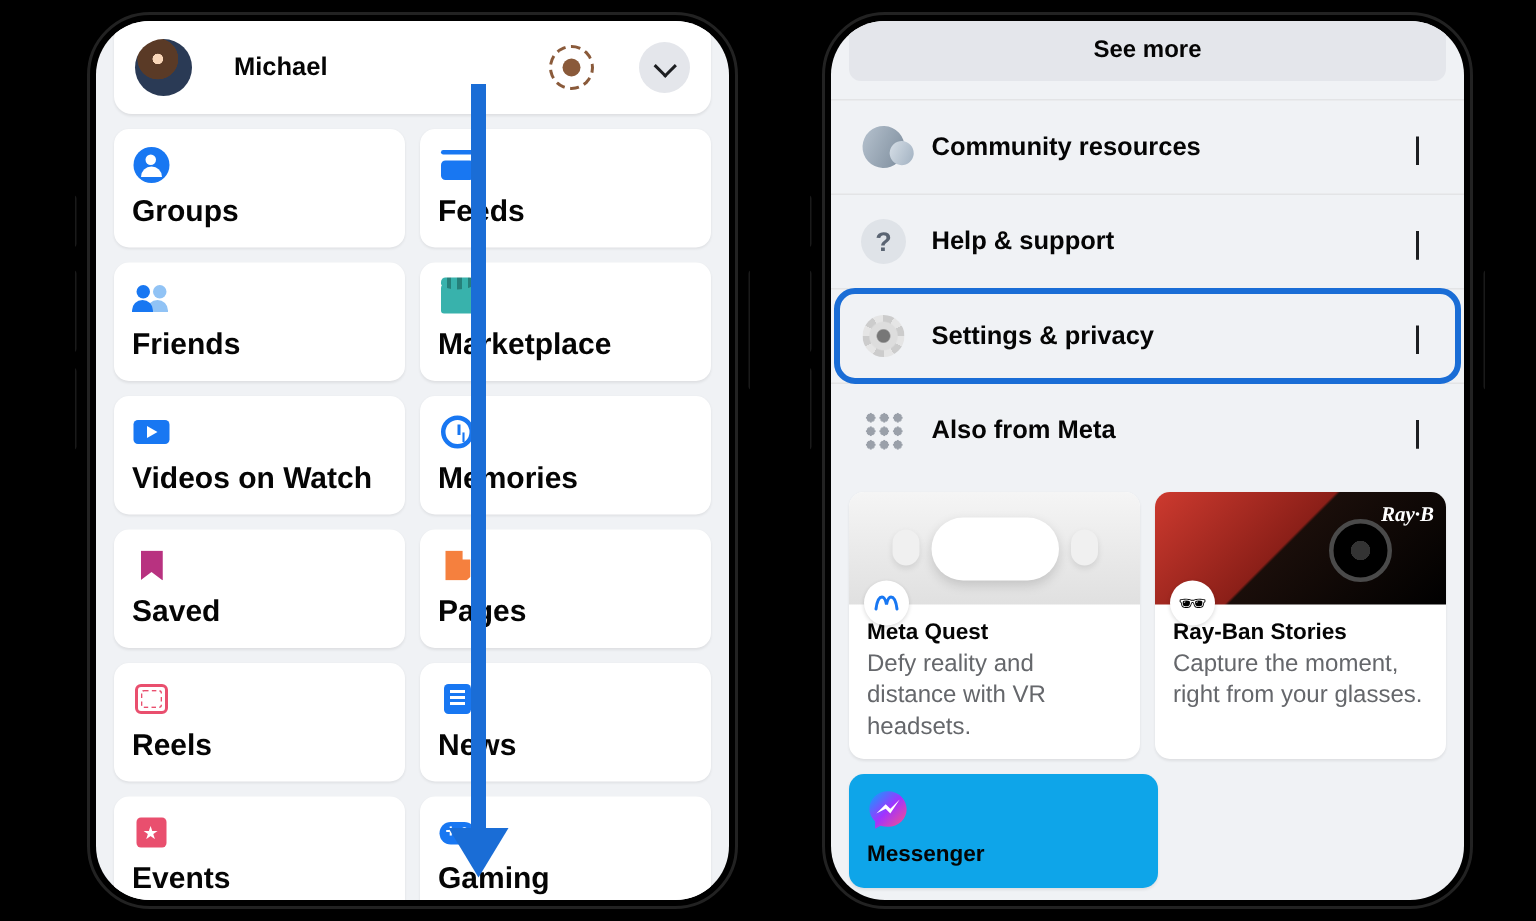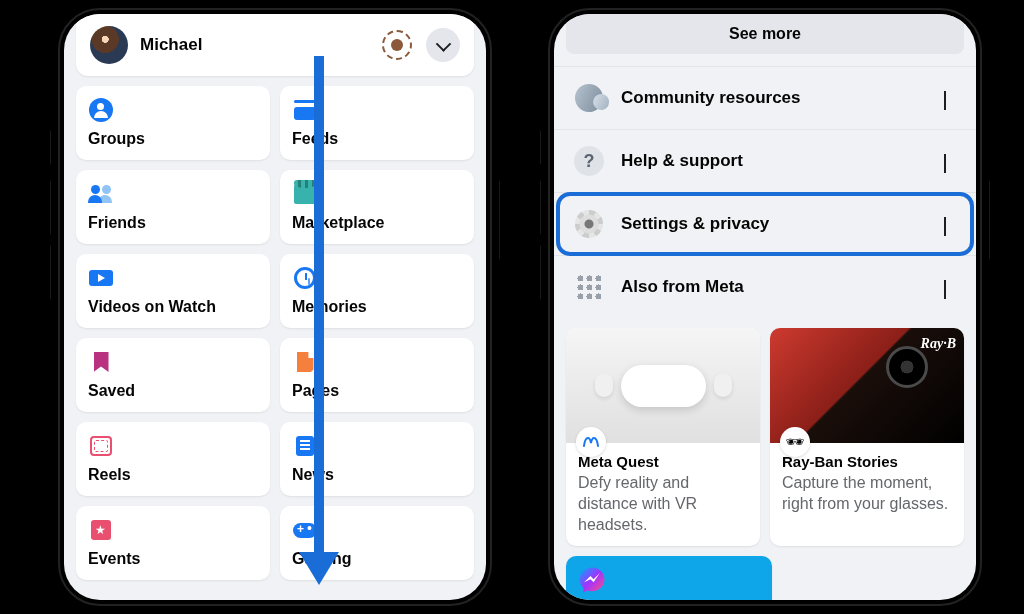--- a/index.html
+++ b/index.html
@@ -9,44 +9,44 @@
 .phone-left{left:50px;top:0}
 .phone-right{left:540px;top:0}
 .screen{position:absolute;inset:14px;background:#f0f2f5;border-radius:36px;overflow:hidden}
 .side-btn{position:absolute;background:#1a1a1a;border-radius:3px}
 .sb1{left:-4px;top:130px;width:5px;height:35px}
 .sb2{left:-4px;top:180px;width:5px;height:55px}
 .sb3{left:-4px;top:245px;width:5px;height:55px}
 .sb4{right:-4px;top:180px;width:5px;height:80px}
 
 
-.profile-card{margin:0 12px 10px;background:#fff;border-radius:12px;padding:12px 14px;display:flex;align-items:center;gap:12px;box-shadow:0 1px 2px rgba(0,0,0,.08)}
+.profile-card{margin:0 12px 10px;background:#fff;border-radius:12px;padding:12px 14px;display:flex;align-items:center;gap:28px;box-shadow:0 1px 2px rgba(0,0,0,.08)}
 .avatar{width:38px;height:38px;border-radius:50%;background:radial-gradient(circle at 40% 35%,#f9d6b8 0 10%,#5a3a26 11% 40%,#2a3a55 41% 100%);flex-shrink:0}
 .profile-name{font-size:17px;font-weight:600;color:#050505;flex:1}
 .reload-circ{width:30px;height:30px;border-radius:50%;border:2px dashed #8a5a3a;display:flex;align-items:center;justify-content:center;margin-right:2px}
 .reload-circ::before{content:"";width:12px;height:12px;border-radius:50%;background:#8a5a3a}
 .chev-btn{width:34px;height:34px;border-radius:50%;background:#e4e6eb;display:flex;align-items:center;justify-content:center}
 .chev-down::after{content:"";width:9px;height:9px;border-right:2.5px solid #1c1e21;border-bottom:2.5px solid #1c1e21;transform:rotate(45deg) translate(-1px,-1px)}
 .chev-up::after{content:"";width:9px;height:9px;border-right:2.5px solid #1c1e21;border-bottom:2.5px solid #1c1e21;transform:rotate(-135deg) translate(-1px,-1px)}
 .section-label{padding:8px 16px 10px;font-size:16px;color:#1c1e21;font-weight:500}
 .grid{display:grid;grid-template-columns:1fr 1fr;gap:10px;padding:0 12px}
 .tile{background:#fff;border-radius:10px;padding:11px 12px 12px;box-shadow:0 1px 2px rgba(0,0,0,.08);display:flex;flex-direction:column;gap:7px}
 .tile-ico{width:26px;height:26px;display:flex;align-items:center;justify-content:center}
-.tile-label{font-size:16px;font-weight:600;color:#050505}
+.tile-label{font-size:20px;font-weight:600;color:#050505}
 
 
 .see-more{margin:0 12px 12px;background:#e4e6eb;border-radius:8px;text-align:center;padding:11px;font-size:16px;font-weight:600;color:#050505}
 .menu-row{display:flex;align-items:center;gap:15px;padding:14px 18px;border-top:1px solid #e3e4e6}
 .menu-ico{width:34px;height:34px;display:flex;align-items:center;justify-content:center;flex-shrink:0}
 .menu-label{flex:1;font-size:17px;font-weight:600;color:#050505}
 .menu-chev{width:14px;height:14px;position:relative}
 .highlight{position:absolute;border:4px solid #1a6dd6;border-radius:14px;pointer-events:none;z-index:3}
 .meta-grid{display:grid;grid-template-columns:1fr 1fr;gap:10px;padding:10px 12px 0}
 .meta-card{background:#fff;border-radius:10px;box-shadow:0 1px 2px rgba(0,0,0,.08);overflow:hidden;display:flex;flex-direction:column}
-.meta-img{height:115px;position:relative}
+.meta-img{height:75px;position:relative}
 .meta-body{padding:10px 12px 11px}
 .meta-title{font-size:15px;font-weight:700;color:#050505;margin-bottom:3px}
 .meta-desc{font-size:16px;color:#65676b;line-height:1.3}
 .meta-badge{position:absolute;left:10px;bottom:-14px;width:30px;height:30px;background:#fff;border-radius:50%;display:flex;align-items:center;justify-content:center;box-shadow:0 1px 3px rgba(0,0,0,.15)}
 .msngr-card{background:#0ea5e9;border-radius:10px;box-shadow:0 1px 2px rgba(0,0,0,.08);padding:10px 12px 11px;width:calc(50% - 5px);margin:10px 0 0 12px}
 .msngr-ico{width:30px;height:30px;margin-bottom:5px}
 
 
 .arrow{position:absolute;z-index:4;pointer-events:none}
 .arrow-line{position:absolute;width:10px;background:#1a6dd6;left:50%;transform:translateX(-50%)}

